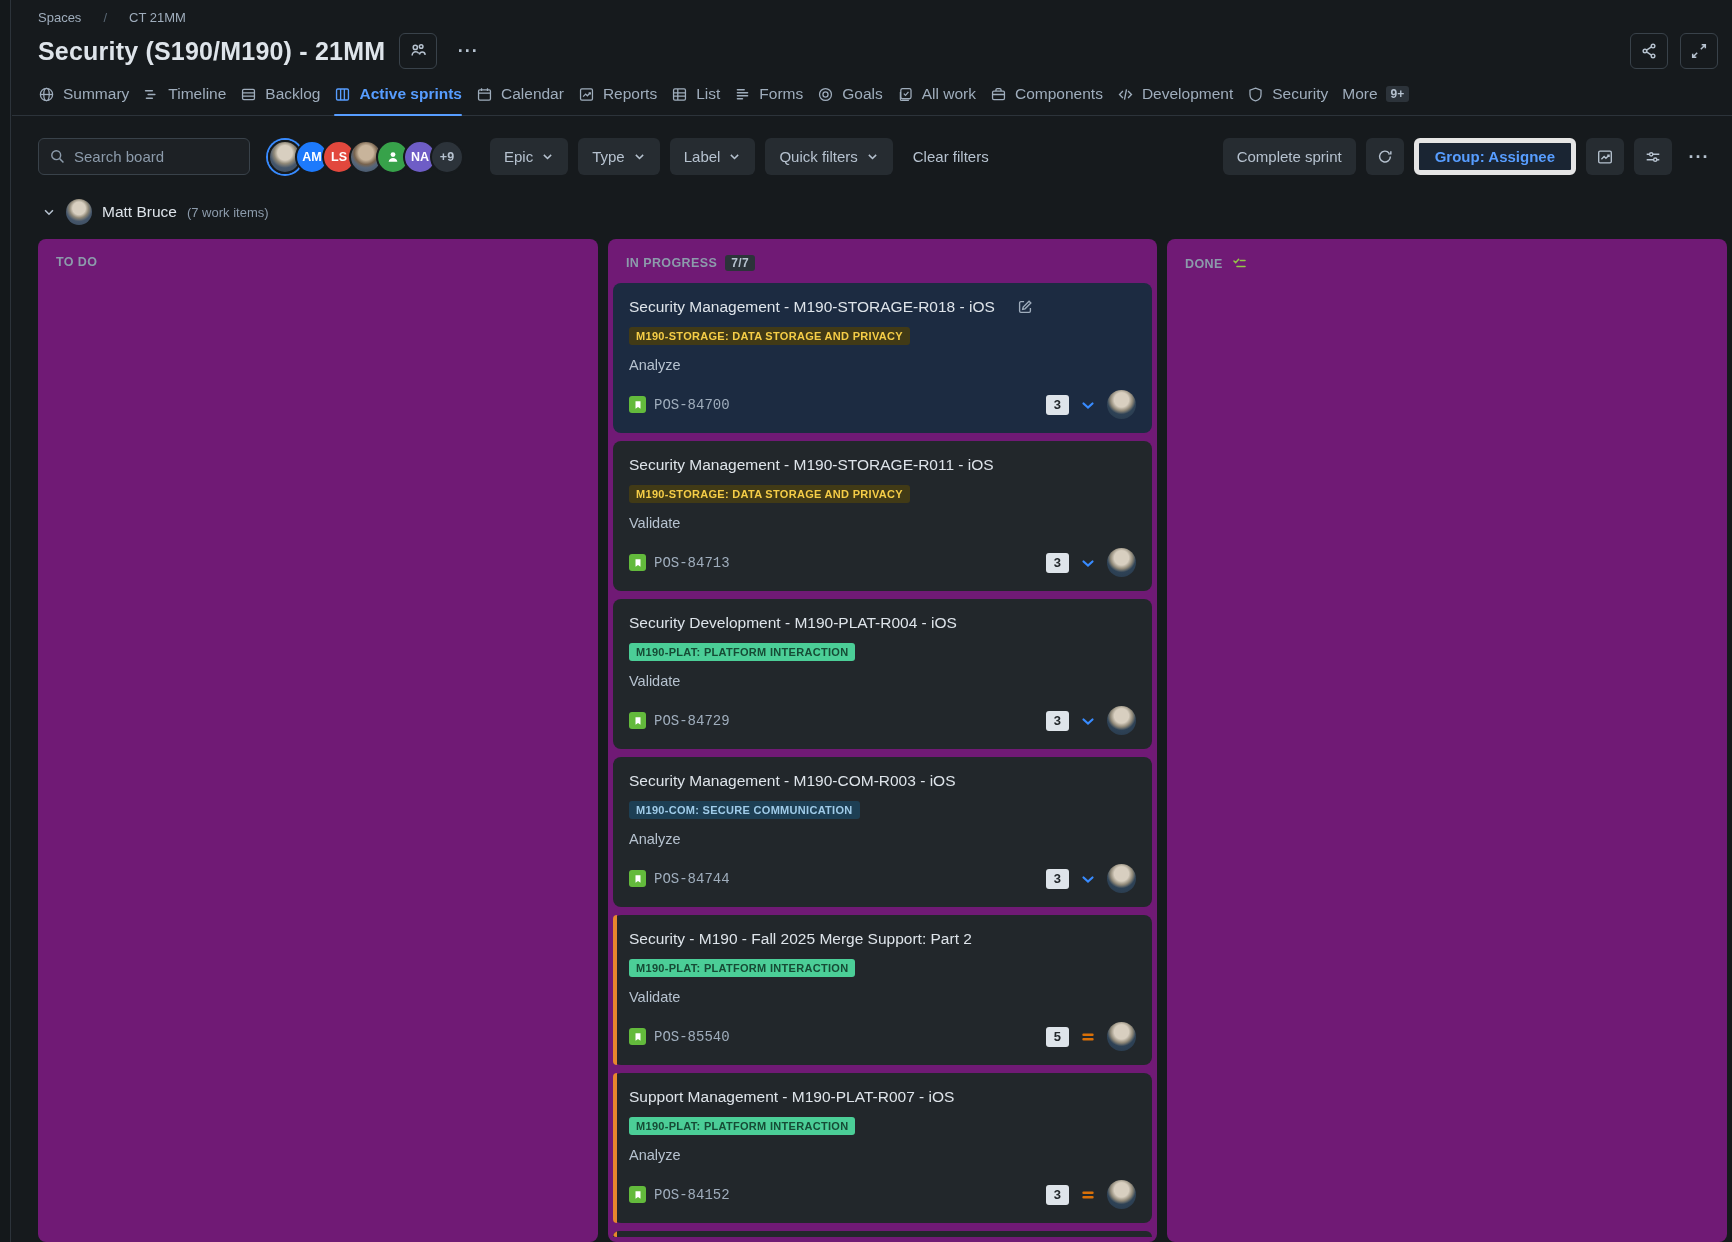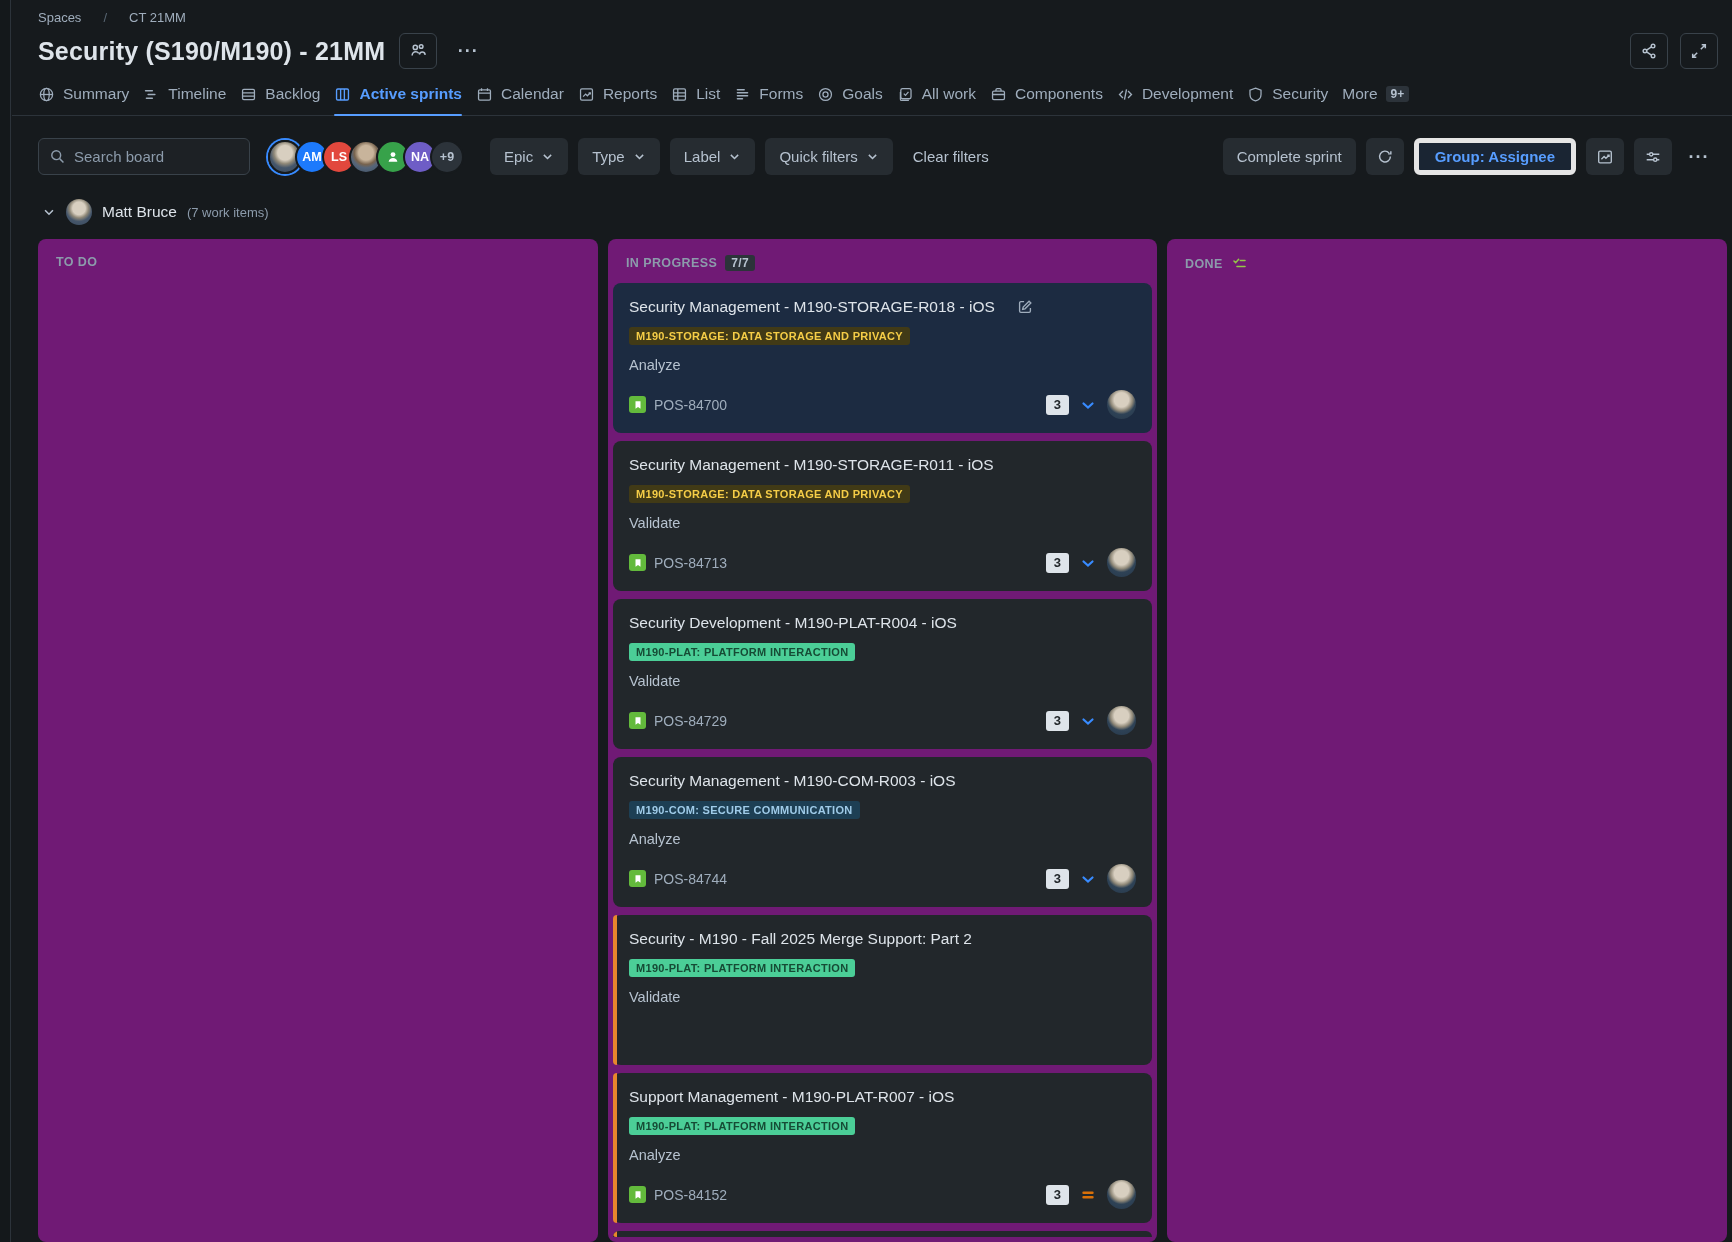--- a/index.html
+++ b/index.html
@@ -98,21 +98,21 @@
   .edit-icon { color:#9FADBC; margin-top:1px; cursor:pointer; }
   .tag { display:inline-block; font-size:11px; font-weight:bold; letter-spacing:.3px;
     border-radius:3px; padding:3px 7px; margin-top:10px; align-self:flex-start; white-space:nowrap; }
   .tag-yellow { background:#413A16; color:#F5CD47; }
   .tag-green  { background:#4BCE97; color:#164B35; }
   .tag-blue   { background:#1D3F54; color:#9FCBE8; }
   .card-status { font-size:14.5px; color:#B6C2CF; margin-top:12px; }
   .card-footer { display:flex; align-items:center; margin-top:auto; padding-top:14px; gap:8px; }
   .story-icon { width:17px; height:17px; border-radius:3px; background:#63BA3C;
     display:flex; align-items:center; justify-content:center; flex:none; }
-  .card-key { font-size:14px; color:#9FADBC; }
+  .card-key { font-size:14px; color:#9FADBC;font-family:Liberation Mono, monospace; }
   .footer-right { margin-left:auto; display:flex; align-items:center; gap:11px; }
   .estimate { background:#DEE4EA; color:#22272B; font-size:13px; font-weight:bold;
     border-radius:3px; padding:2px 8px; line-height:16px; }
   .card-avatar { width:29px; height:29px; border-radius:50%; flex:none;
     background:radial-gradient(circle at 50% 34%, #D8CFC0 0 30%, #8F8878 46%, #2E4256 60%, #27394B 100%); }
   .card.partial { min-height:0; height:6px; padding:0; border-radius:8px 8px 0 0; overflow:hidden; }
 </style>
 </head>
 <body>
 
@@ -522,20 +522,37 @@
           </div>
         </div>
 
         <div class="card">
           <div class="strip"></div>
           <div class="card-title-row">
             <span class="card-title">Security - M190 - Fall 2025 Merge Support: Part 2</span>
           </div>
           <span class="tag tag-green">M190-PLAT: PLATFORM INTERACTION</span>
           <div class="card-status">Validate</div>
+          <div class="card-footer">
+            <span class="story-icon">
+              <svg width="10" height="10" viewBox="0 0 16 16" fill="#fff">
+                  <path d="M4 2h8v12l-4-3-4 3z"></path>
+                </svg>
+              </span>
+            <span class="card-key">POS-85540</span>
+            <div class="footer-right">
+              <span class="estimate">5</span>
+              <span style="color:#D97008">
+                <svg width="16" height="16" viewBox="0 0 16 16" fill="none" stroke="currentColor" stroke-width="2.4" stroke-linecap="round">
+                    <path d="M3.5 5.8h9M3.5 10.2h9"></path>
+                  </svg>
+                </span>
+              <div class="card-avatar"></div>
+            </div>
+          </div>
         </div>
 
         <div class="card">
           <div class="strip"></div>
           <div class="card-title-row">
             <span class="card-title">Support Management - M190-PLAT-R007 - iOS</span>
           </div>
           <span class="tag tag-green">M190-PLAT: PLATFORM INTERACTION</span>
           <div class="card-status">Analyze</div>
           <div class="card-footer">

